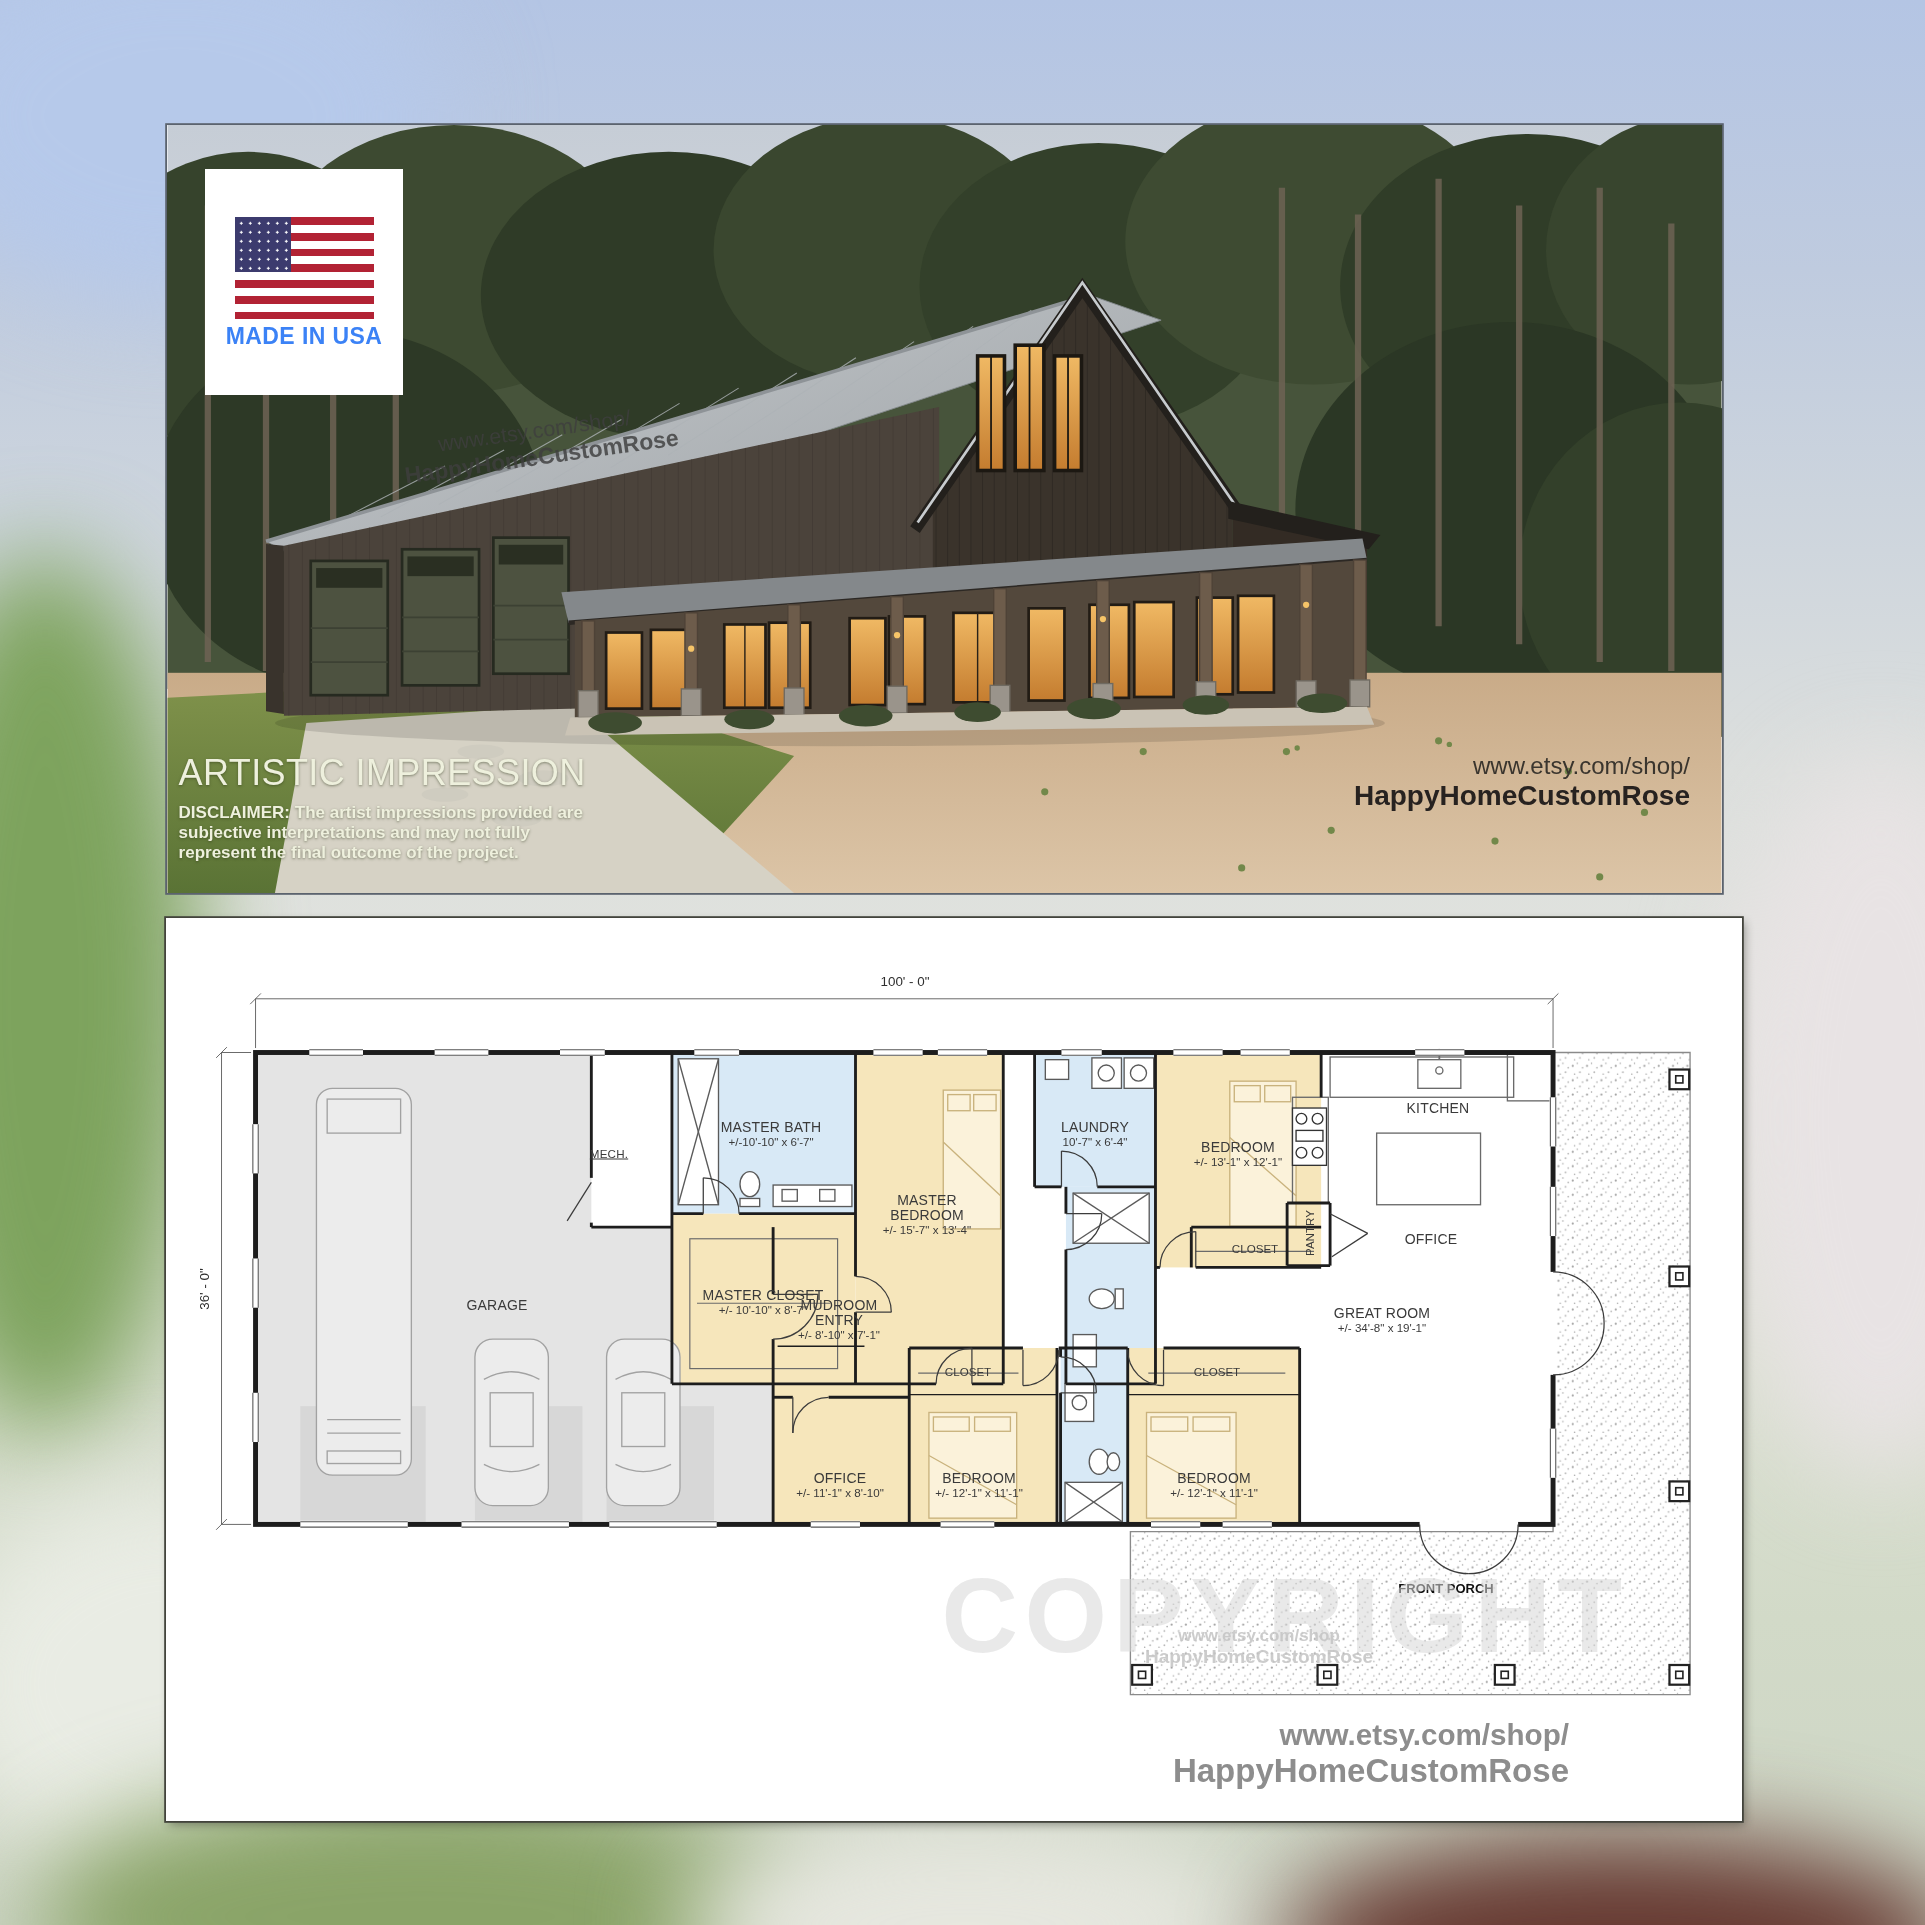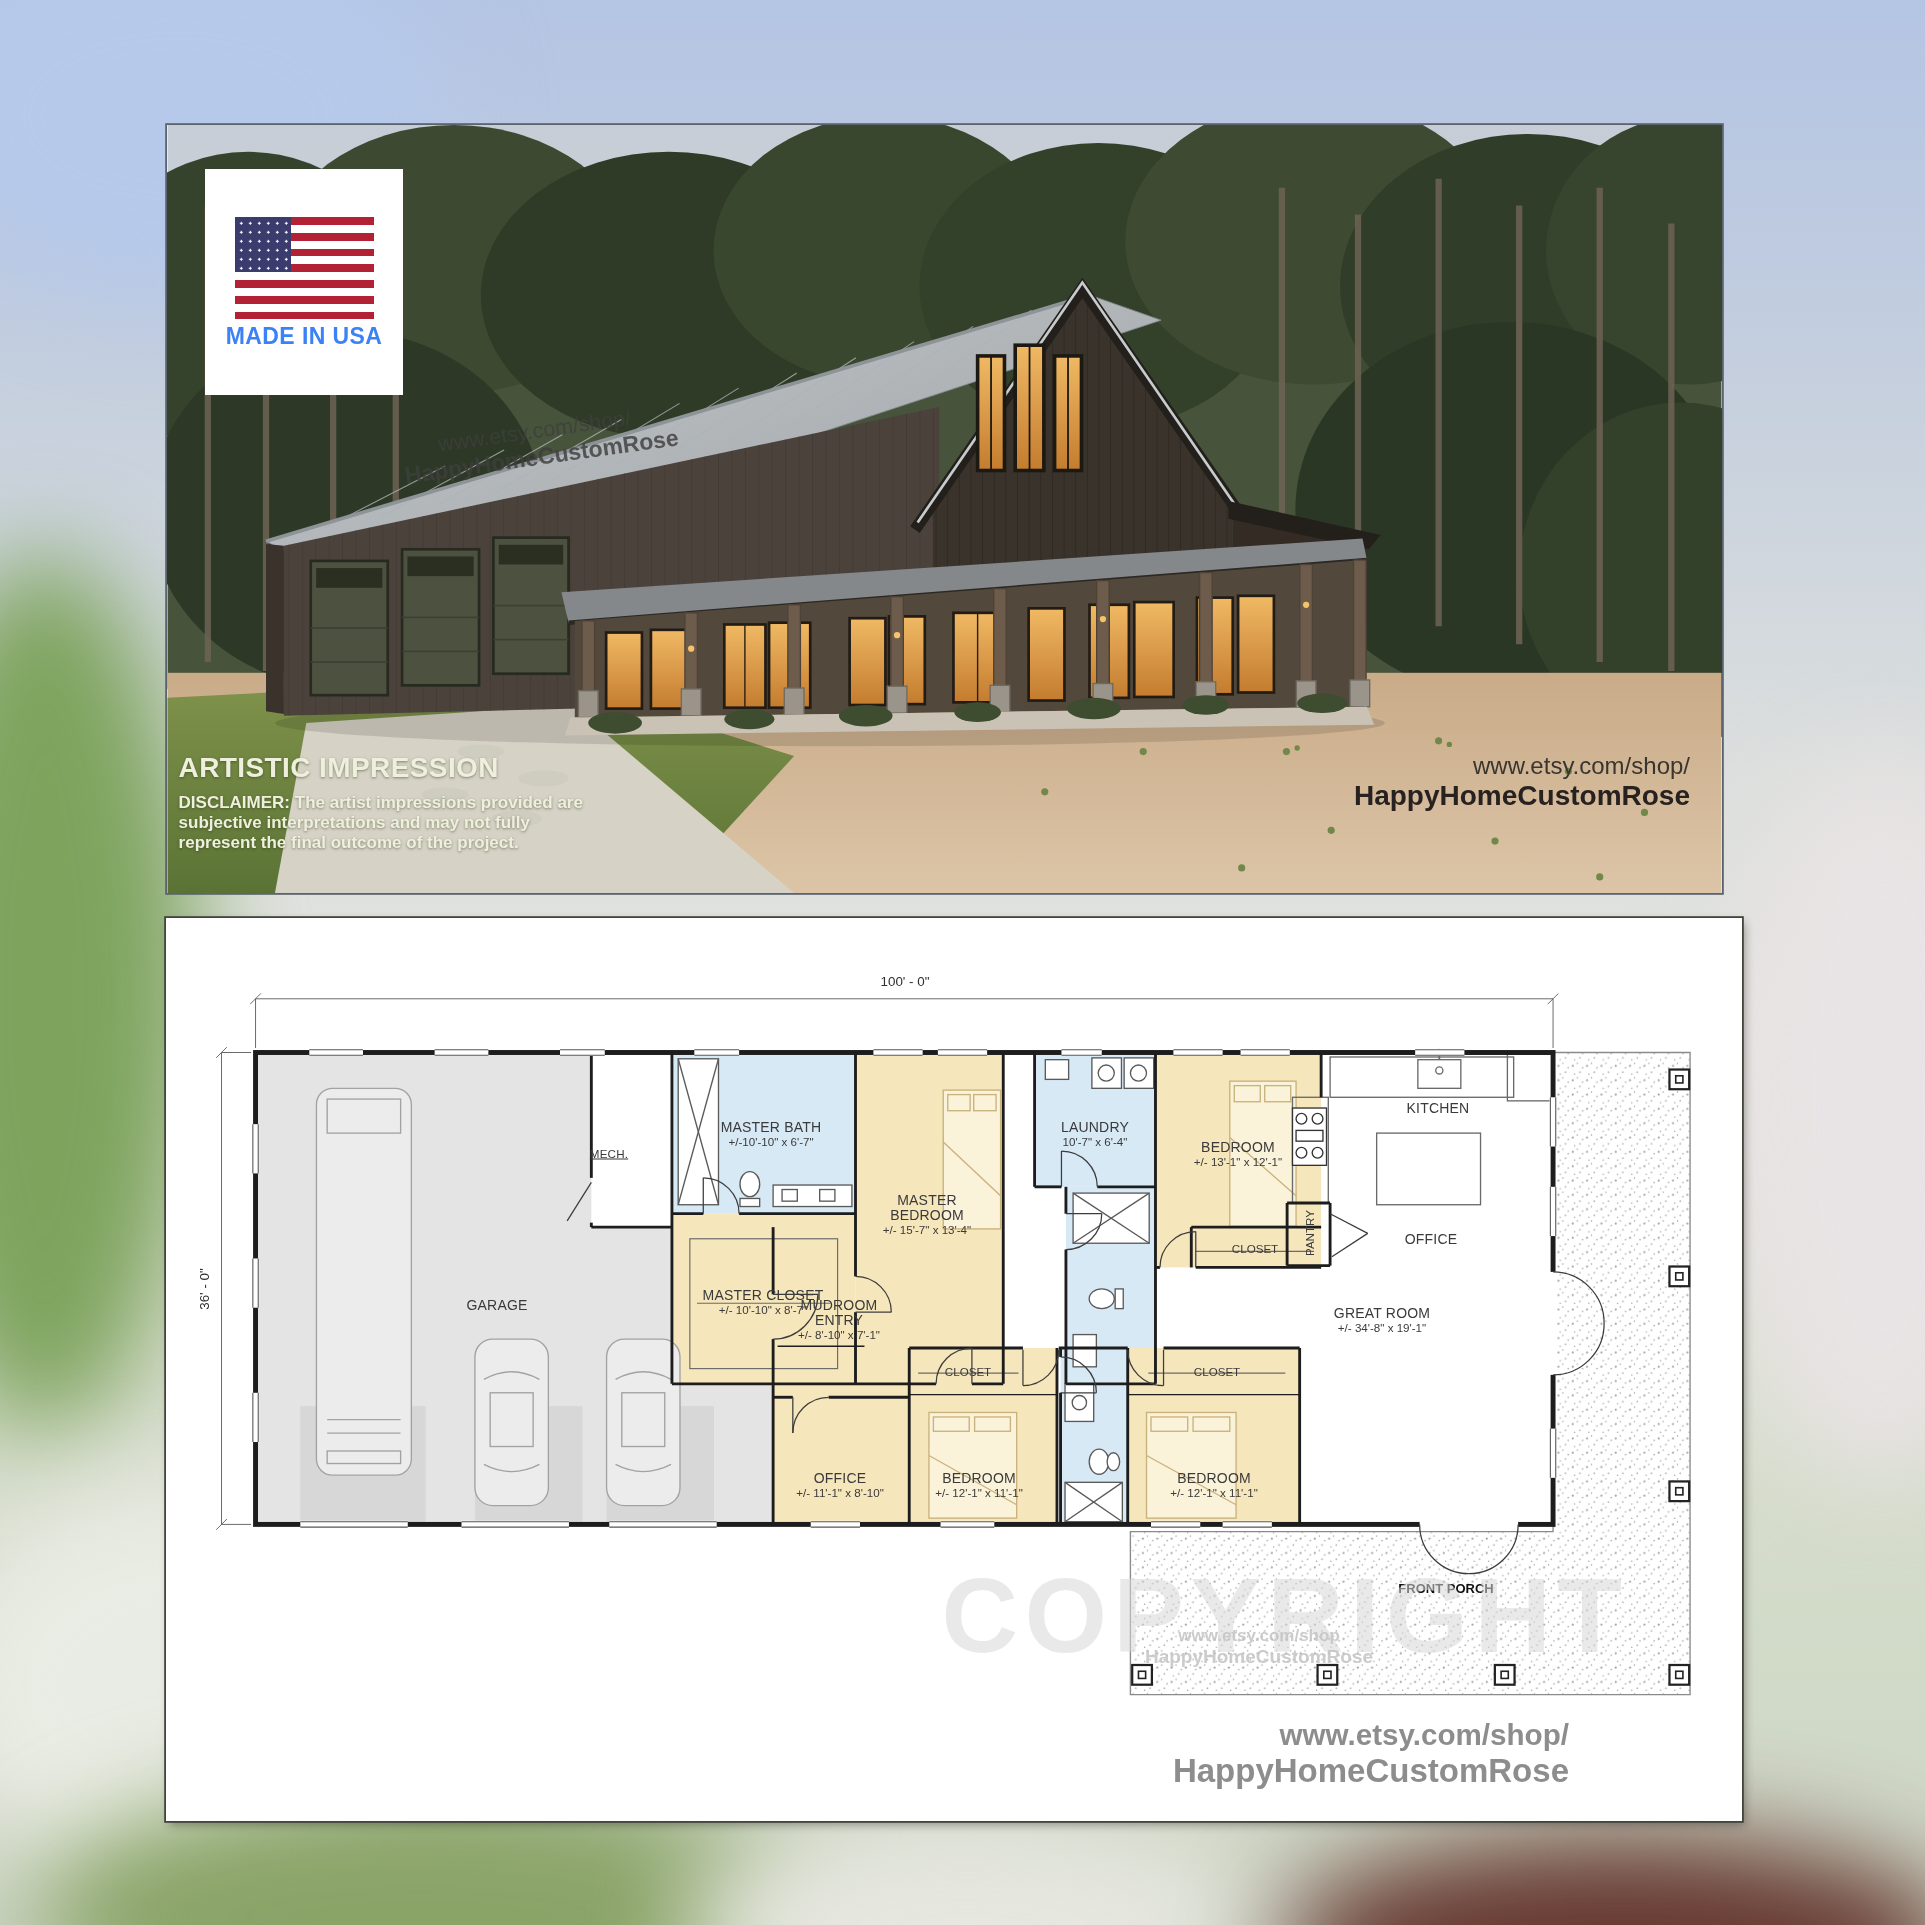--- a/index.html
+++ b/index.html
@@ -15,21 +15,21 @@
   .badge{position:absolute;left:38px;top:44px;width:198px;height:226px;background:#fff;}
   .flag{position:absolute;left:29.6px;top:48px;width:139px;height:102px;
         background:repeating-linear-gradient(180deg,#b22234 0 7.9px,#ffffff 7.9px 15.8px);}
   .canton{position:absolute;left:0;top:0;width:56px;height:55px;background:#3c3b6e;
         background-image:radial-gradient(#ffffff 1px,rgba(255,255,255,0) 1.3px);background-size:9px 9px;background-position:1.8px 1.8px;}
   .badge-label{position:absolute;left:0;top:154px;width:198px;text-align:center;font-size:23px;font-weight:bold;color:#3b82f6;letter-spacing:0.4px;}
   .roofmark{position:absolute;left:235px;top:294px;width:269px;transform:rotate(-8deg);text-align:center;color:rgba(62,62,62,.82);}
   .roofmark .l1{font-size:21.5px;}
   .roofmark .l2{font-size:23px;font-weight:bold;}
   .artistic{position:absolute;left:11.6px;top:627px;color:#eef0dd;text-shadow:0 0.9px 2.7px rgba(40,50,20,.5);}
-  .artistic .title{font-size:28px;font-weight:bold;letter-spacing:0.4px;}
+  .artistic .title{font-size:36px;font-weight:normal;letter-spacing:0.4px;}
   .artistic .disc{margin-top:9px;font-size:17px;font-weight:bold;line-height:20px;}
   .cornermark{position:absolute;right:32px;top:627px;text-align:right;}
   .cornermark .l1{font-size:24px;color:#3a352e;}
   .cornermark .l2{font-size:28px;font-weight:bold;color:#272220;}
   
   .lbl{position:absolute;transform:translate(-50%,-50%);text-align:center;color:#3a3a3a;white-space:nowrap;}
   .rname{font-size:14px;letter-spacing:0.2px;}
   .rsize{font-size:11.6px;}
   .wrap{white-space:normal;width:93px;line-height:15px;margin:0 auto;}
   .wrap2{white-space:normal;width:77px;line-height:15px;margin:0 auto;}

